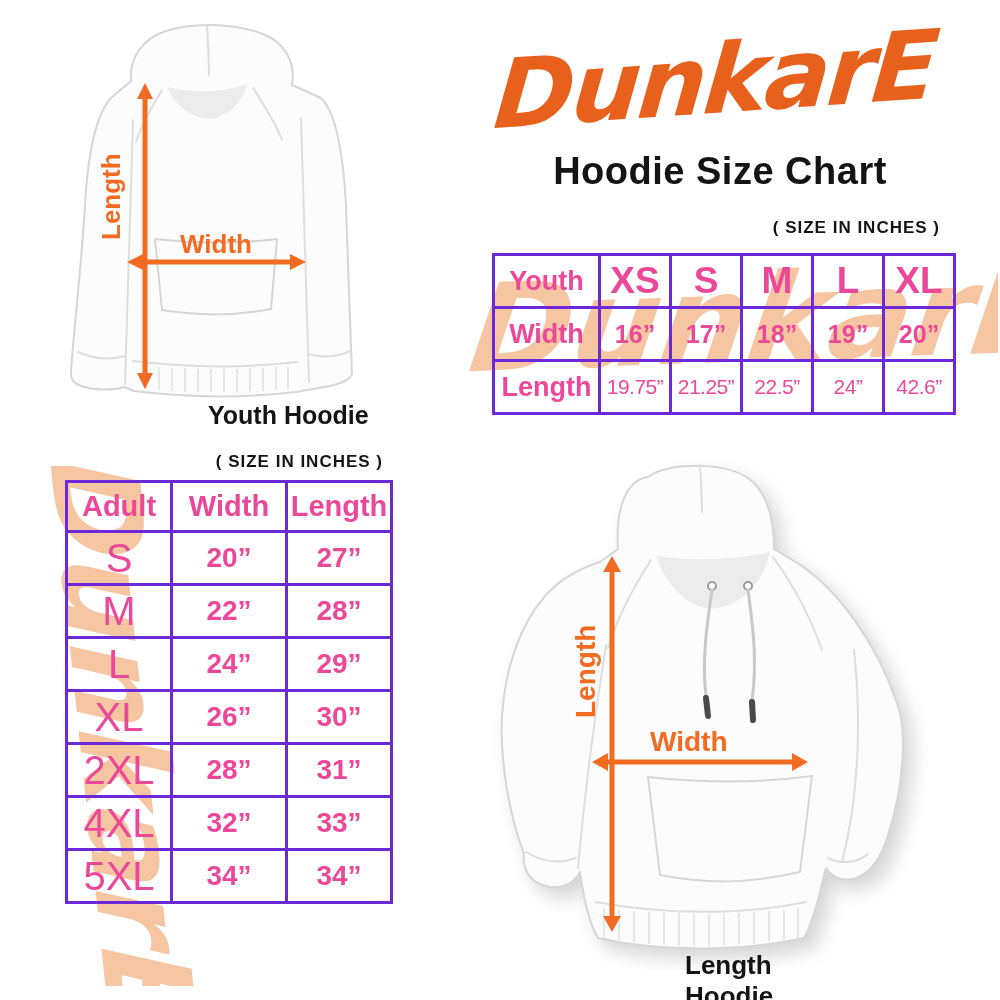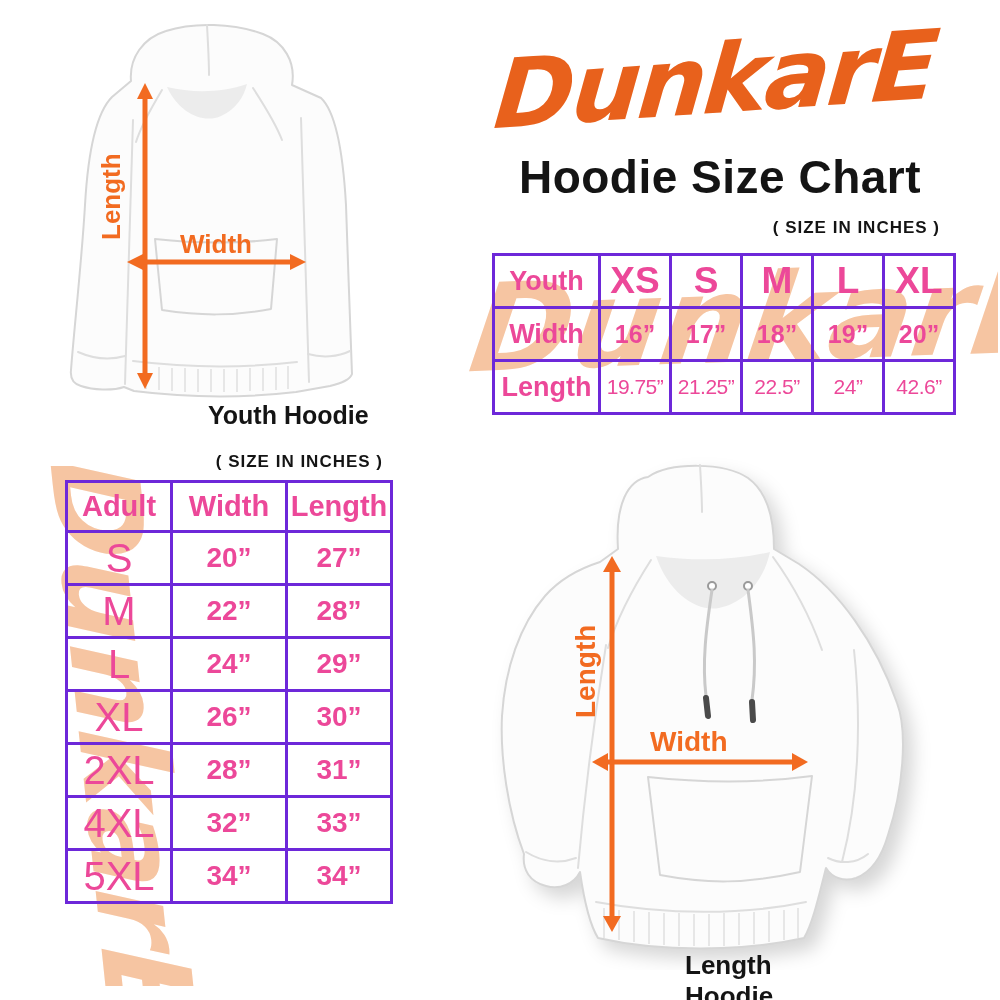--- a/index.html
+++ b/index.html
@@ -6,21 +6,21 @@
   .page{position:relative;width:1000px;height:1000px;background:#fff;overflow:hidden;
         font-family:"Liberation Sans", sans-serif;color:#111;}
 
   
   .logo-box{position:absolute;left:430px;top:10px;width:570px;height:140px;
             display:flex;align-items:center;justify-content:center;z-index:3;}
   .logo-text{font-family:"DejaVu Sans", sans-serif;font-weight:bold;font-style:italic;
              font-size:96px;line-height:1;color:var(--accent-orange);
              transform:skewX(-9deg) rotate(-4deg);letter-spacing:-3px;white-space:nowrap;}
   .title{position:absolute;left:440px;top:150px;width:560px;text-align:center;
-         font-size:46px;font-weight:bold;letter-spacing:0.5px;color:#141414;z-index:3;}
+         font-size:38px;font-weight:bold;letter-spacing:0.5px;color:#141414;z-index:3;}
   .size-note{position:absolute;font-size:17px;font-weight:bold;letter-spacing:1px;color:#141414;z-index:3;text-align:center;}
   .size-note.top{right:60px;top:218px;}
   .size-note.adult{right:617px;top:452px;}
 
   
   .wm-clip{position:absolute;overflow:hidden;z-index:1;pointer-events:none;}
   .wm-youth{left:468px;top:250px;width:530px;height:170px;}
   .wm-adult{left:48px;top:466px;width:372px;height:520px;}
   .wm-text{position:absolute;font-family:"DejaVu Sans", sans-serif;font-weight:bold;font-style:italic;
            color:var(--watermark-peach);white-space:nowrap;line-height:1;}

